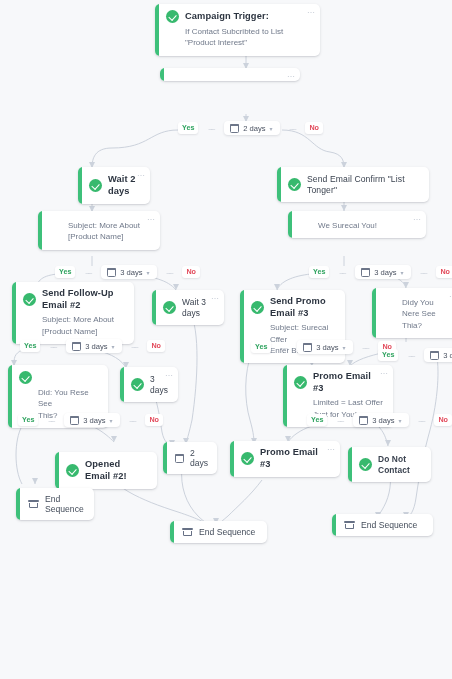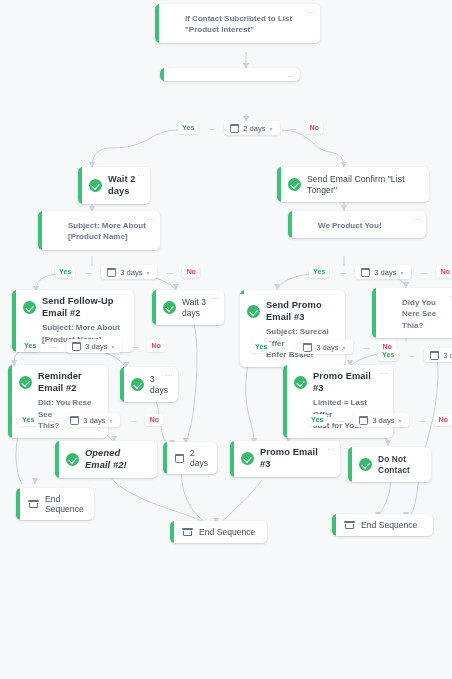--- a/index.html
+++ b/index.html
@@ -39,21 +39,21 @@
     transform: rotate(42deg);
   }
   .ttl {
     font-size: 9.3px; font-weight: bold; color:#2c3440;
     letter-spacing:.1px; line-height:1.25; white-space:pre-line;
   }
   .sub {
     font-size: 8px; color:#70798a; line-height:1.42;
     margin-top:3px; white-space: pre-line; padding-left:0;
   }
-  .node.has-sub .sub { padding-left:19px;font-weight:bold; }
+  .node.has-sub .sub { padding-left:19px; }
   .dot3 { position:absolute; right:5px; top:5px; color:#c3c9d4; font-size:8px; line-height:1; }
 
   
   .node.slim .body { padding:7px 10px 7px 7px; }
 
   
   .pillnode {
     position:absolute; background:#fff; border-radius:5px;
     box-shadow: 0 1px 3px rgba(16,24,40,.13), 0 1px 1px rgba(16,24,40,.06);
     display:flex; align-items:center; overflow:hidden;
@@ -192,20 +192,24 @@
       <polygon points="254,444 251,438 257,438"></polygon>
       <polygon points="172,446 169,440 175,440"></polygon>
       <polygon points="406,518 403,512 409,512"></polygon>
     </g>
   </svg>
 
   <div class="node has-sub" style="left:155px; top:4px; width:165px;">
     <div class="bar"></div>
     <div class="body">
       <span class="dot3">⋯</span>
+      <div class="titlerow">
+        <span class="check"></span>
+        <span class="ttl">Campaign Trigger:</span>
+      </div>
       <div class="sub">If Contact Subcribted to List
 "Product Interest"</div>
     </div>
   </div>
 
   <div class="node has-sub" style="left:160px; top:68px; width:140px;">
     <div class="bar"></div>
     <div class="body">
       <span class="dot3">⋯</span>
     </div>
@@ -253,21 +257,21 @@
       <span class="dot3">⋯</span>
       <div class="sub">Subject: More About
 [Product Name]</div>
     </div>
   </div>
 
   <div class="node has-sub" style="left:288px; top:211px; width:138px;">
     <div class="bar"></div>
     <div class="body">
       <span class="dot3">⋯</span>
-      <div class="sub">We Product You!</div>
+      <div class="sub">We Surecai You!</div>
     </div>
   </div>
 
   <div class="branch" style="left:55px; top:265px;">
     <span class="tag yes">Yes</span>
     <span class="dash">––</span>
     <span class="delay">
       <span class="calicon">
           <span class="frame"></span>
           <span class="top"></span>
@@ -287,21 +291,21 @@
           <span class="frame"></span>
           <span class="top"></span>
         </span>
       <span>3 days</span>
       <span class="caret">▾</span>
     </span>
     <span class="dash">––</span>
     <span class="tag no">No</span>
   </div>
 
-  <div class="node has-sub" style="left:12px; top:290px; width:122px;">
+  <div class="node has-sub" style="left:12px; top:282px; width:122px;">
     <div class="bar"></div>
     <div class="body">
       <div class="titlerow">
         <span class="check"></span>
         <span class="ttl">Send Follow-Up Email #2</span>
       </div>
       <div class="sub">Subject: More About
 [Product Name]</div>
     </div>
   </div>
@@ -310,21 +314,21 @@
     <div class="bar"></div>
     <div class="body">
       <span class="dot3">⋯</span>
       <div class="titlerow">
         <span class="check"></span>
         <span class="ttl" style="font-weight:normal;font-size:8.4px;color:#3b4350">Wait 3 days</span>
       </div>
     </div>
   </div>
 
-  <div class="node has-sub" style="left:240px; top:290px; width:105px;flex-direction:column;">
+  <div class="node has-sub" style="left:240px; top:290px; width:105px;">
     <div class="bar"></div>
     <div class="body">
       <div class="titlerow">
         <span class="check"></span>
         <span class="ttl">Send Promo Email #3</span>
       </div>
       <div class="sub">Subject: Surecai Cffer
 Enfer Bside!</div>
     </div>
   </div>
@@ -380,21 +384,20 @@
 
     </span>
 
   </div>
 
   <div class="node has-sub" style="left:8px; top:365px; width:100px;">
     <div class="bar"></div>
     <div class="body">
       <div class="titlerow">
         <span class="check"></span>
-        <span class="ttl">Reminder Email #2</span>
       </div>
       <div class="sub">Did: You Rese See
 This?</div>
     </div>
   </div>
 
   <div class="node slim" style="left:120px; top:367px; width:58px;">
     <div class="bar"></div>
     <div class="body">
       <span class="dot3">⋯</span>
@@ -441,21 +444,21 @@
           <span class="frame"></span>
           <span class="top"></span>
         </span>
       <span>3 days</span>
       <span class="caret">▾</span>
     </span>
     <span class="dash">––</span>
     <span class="tag no">No</span>
   </div>
 
-  <div class="node slim" style="left:55px; top:441px; width:102px;font-style:italic;">
+  <div class="node slim" style="left:55px; top:452px; width:102px;">
     <div class="bar"></div>
     <div class="body">
       <div class="titlerow">
         <span class="check"></span>
         <span class="ttl">Opened Email #2!</span>
       </div>
     </div>
   </div>
 
   <div class="pillnode" style="left:163px; top:442px; width:54px;">

